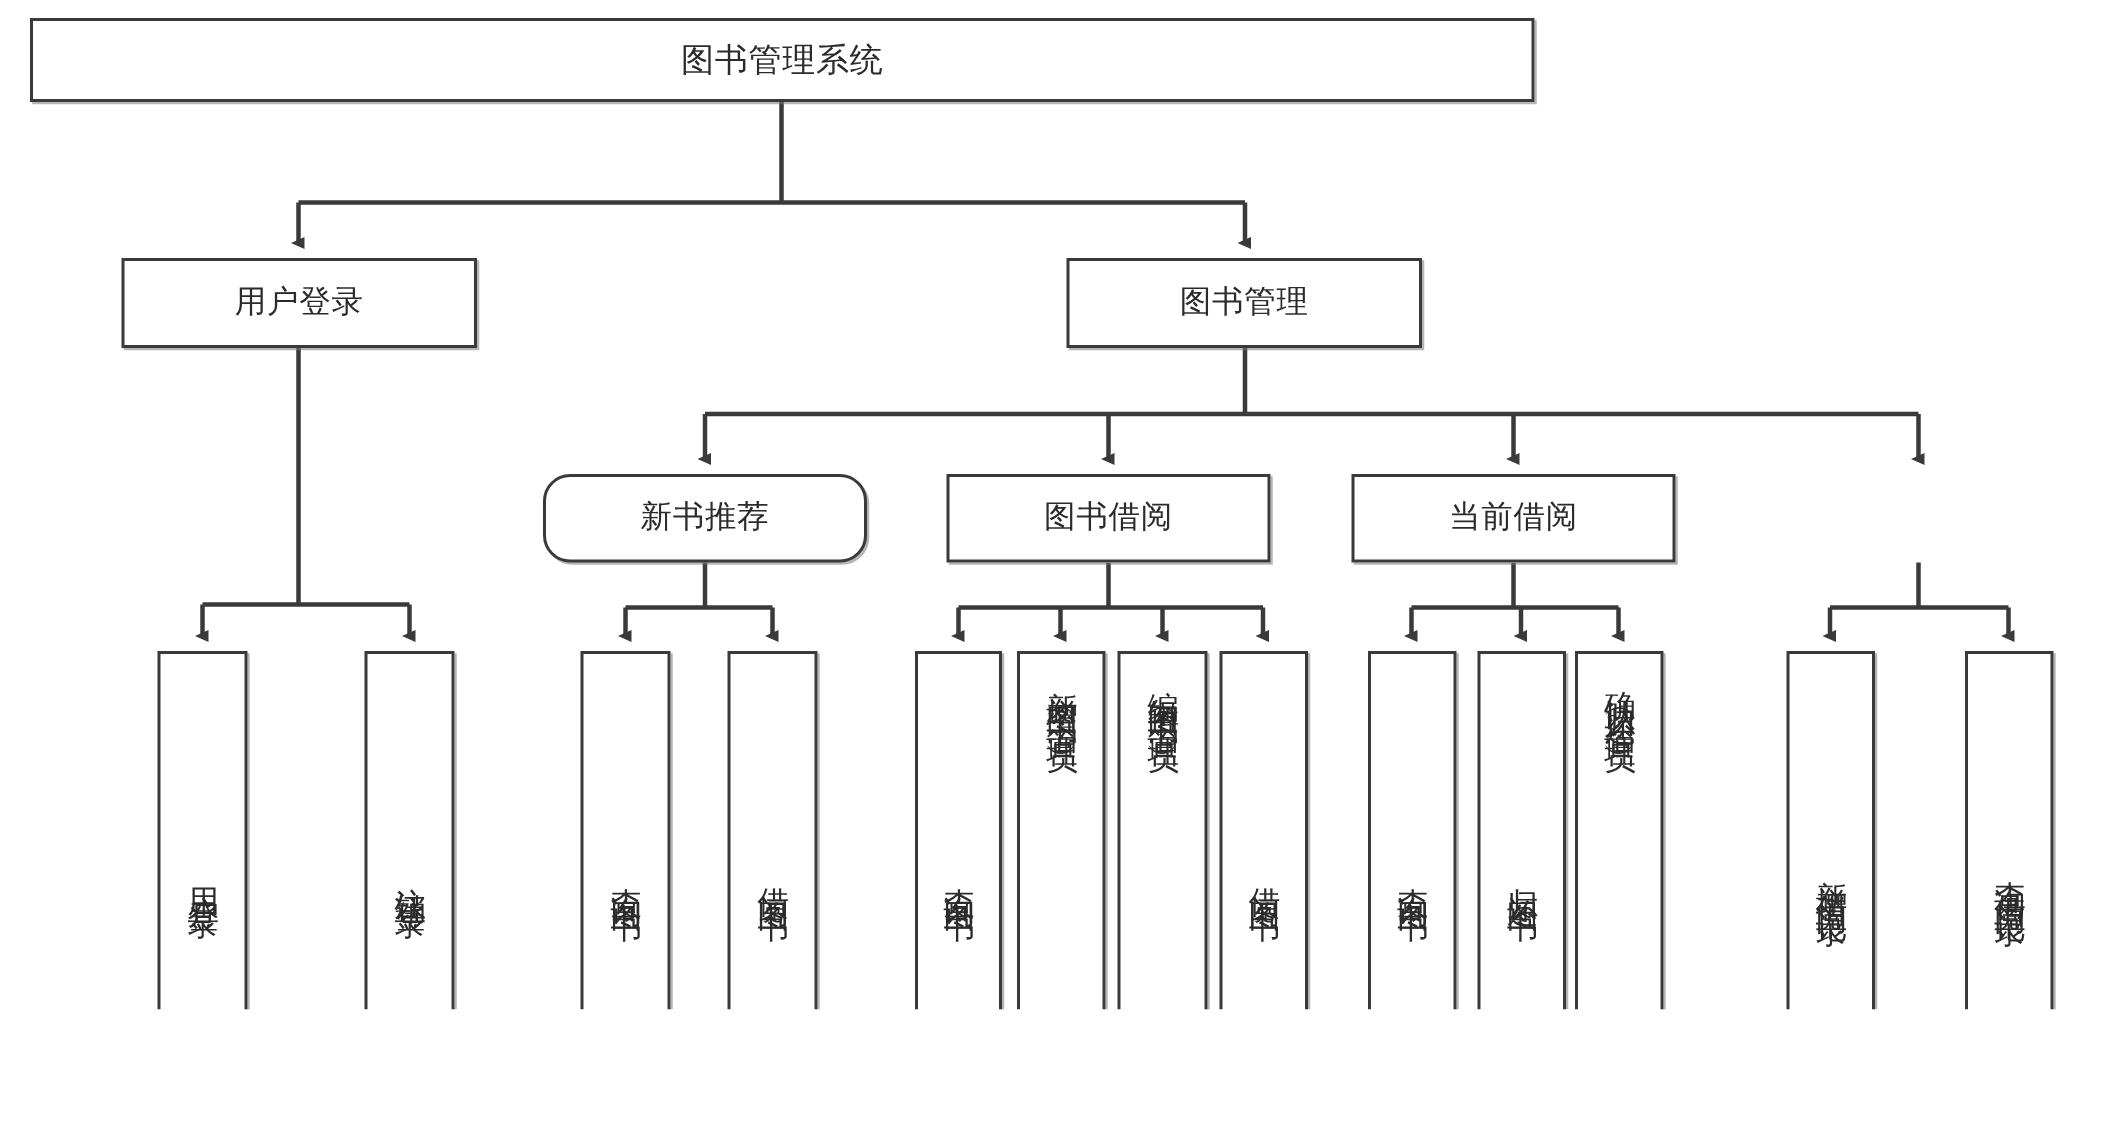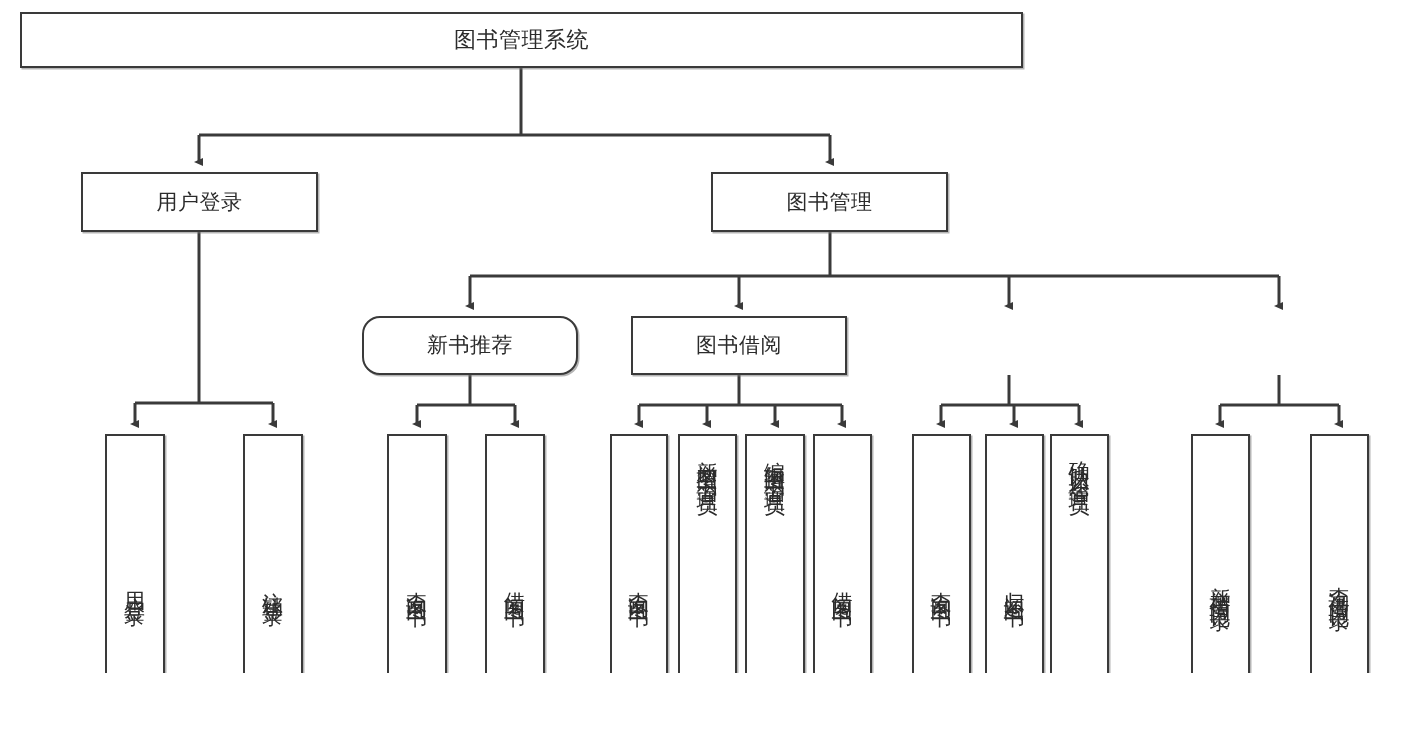--- a/index.html
+++ b/index.html
@@ -142,20 +142,23 @@
   <div class="node horiz" style="left:711px; top:172px; width:237px; height:60px;">
     <span class="label">图书管理</span>
   </div>
 
   <div class="node horiz" style="left:362px; top:316px; width:216px; height:59px;border-radius:18px;">
     <span class="label">新书推荐</span>
   </div>
   <div class="node horiz" style="left:631px; top:316px; width:216px; height:59px;align-items:center;">
     <span class="label">图书借阅</span>
   </div>
+  <div class="node horiz" style="left:901px; top:316px; width:216px; height:59px;">
+    <span class="label">当前借阅</span>
+  </div>
 
   <div class="node vert centered" style="left:105px; top:434px; width:60px; height:301px;">
     <span class="label">用户登录</span>
   </div>
   <div class="node vert centered" style="left:243px; top:434px; width:60px; height:301px;">
     <span class="label">注销登录</span>
   </div>
 
   <div class="node vert centered" style="left:387px; top:434px; width:60px; height:301px;">
     <span class="label">查询图书</span>

